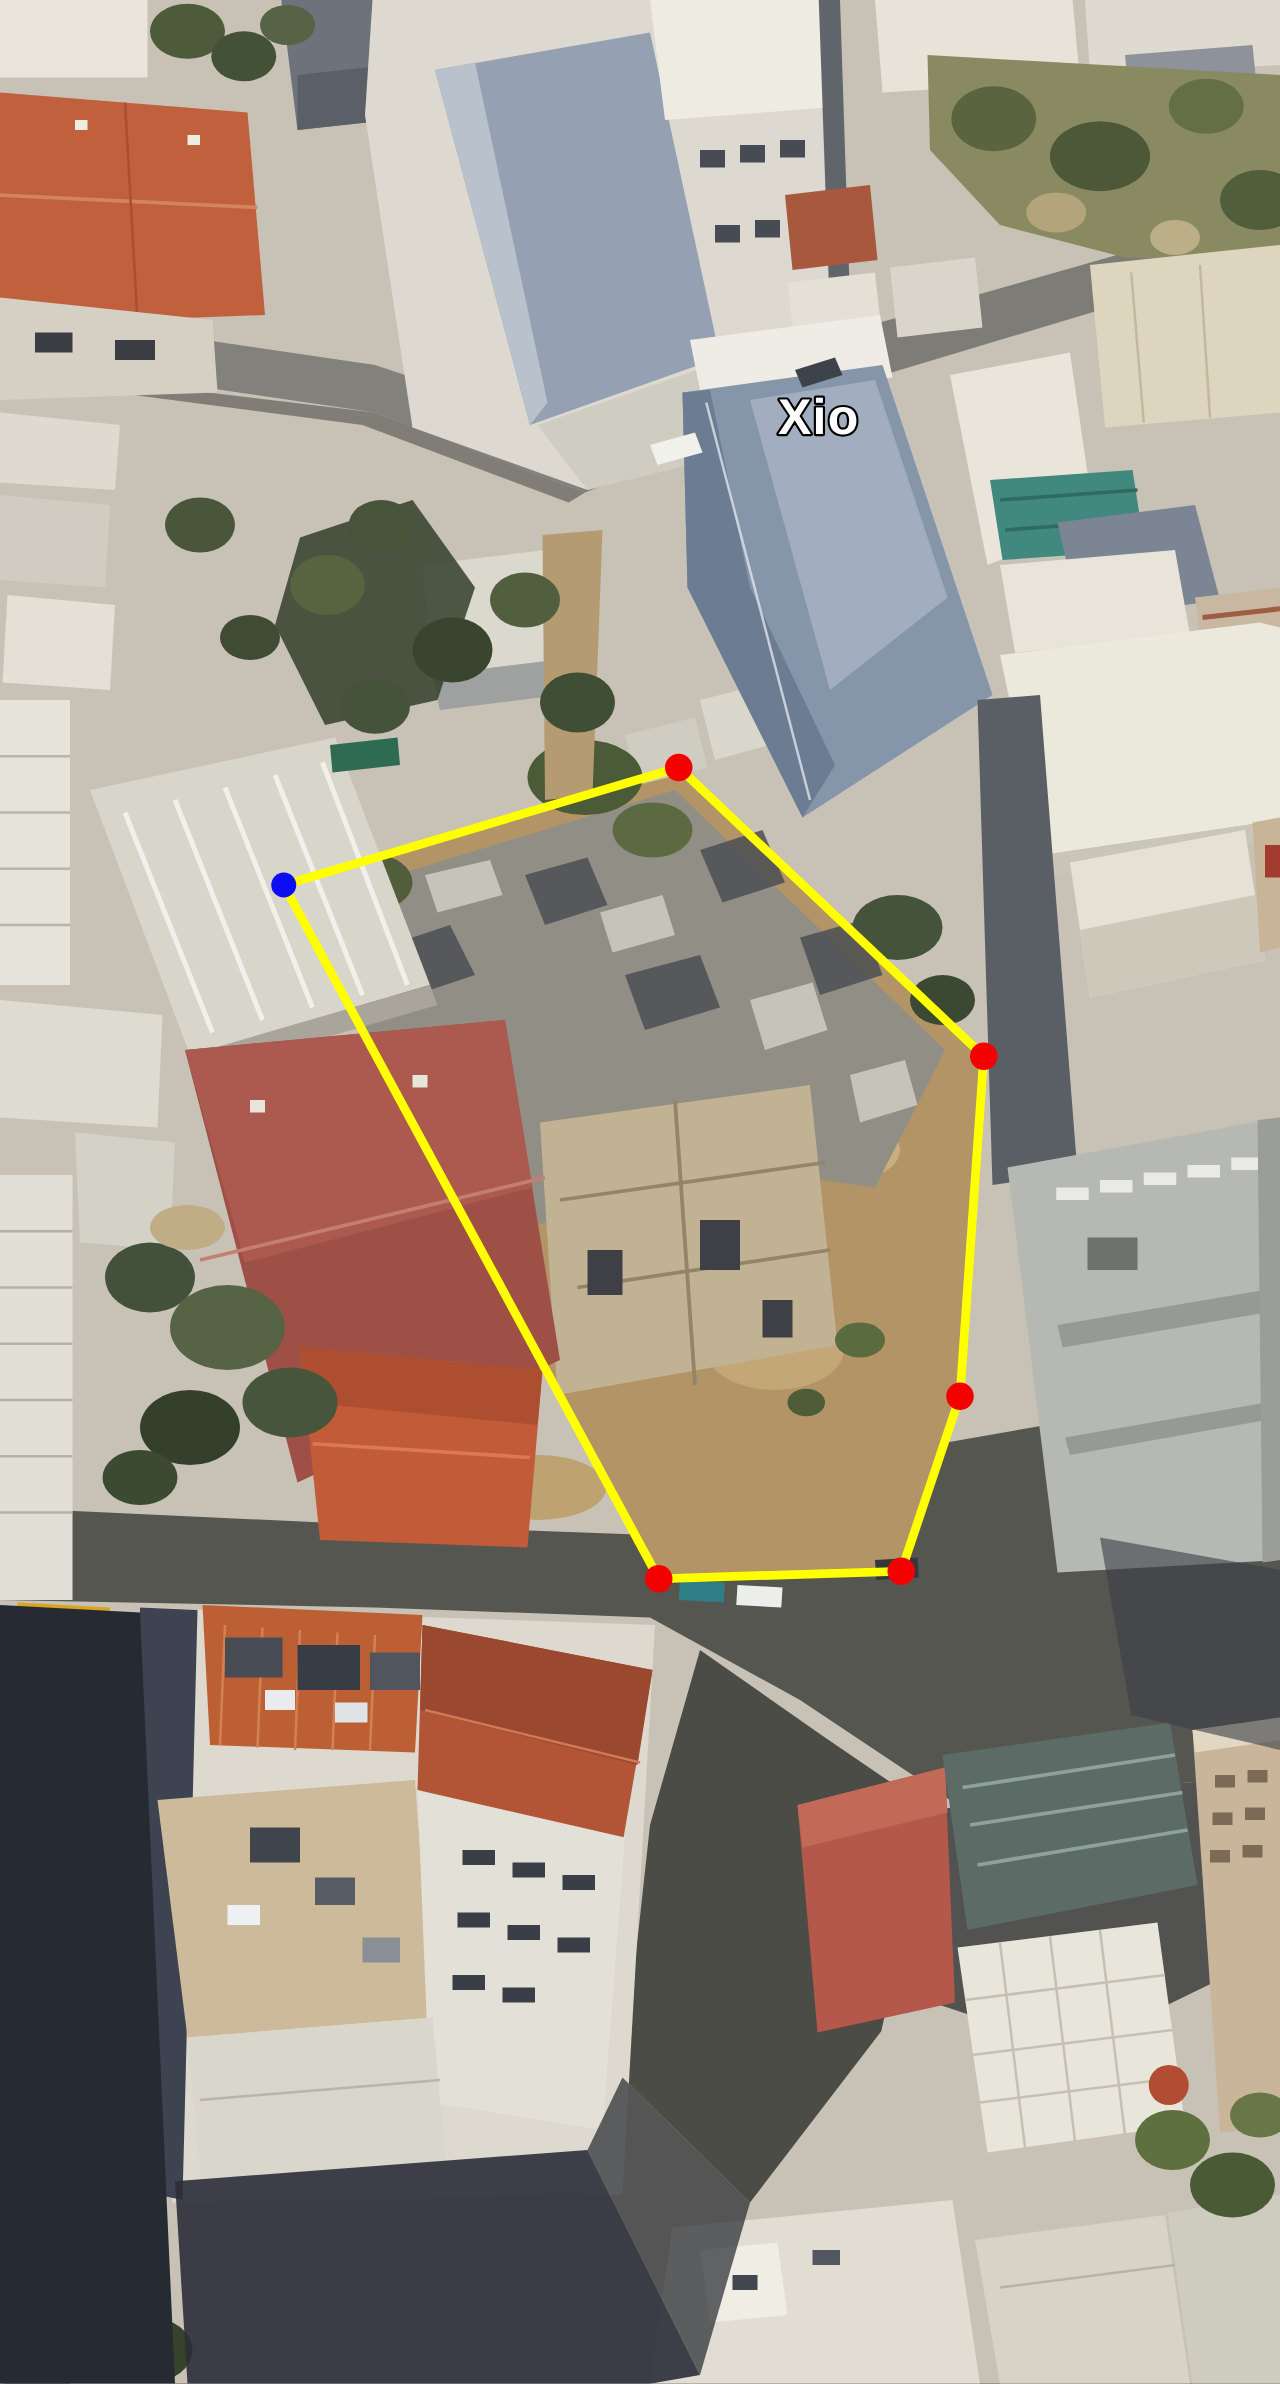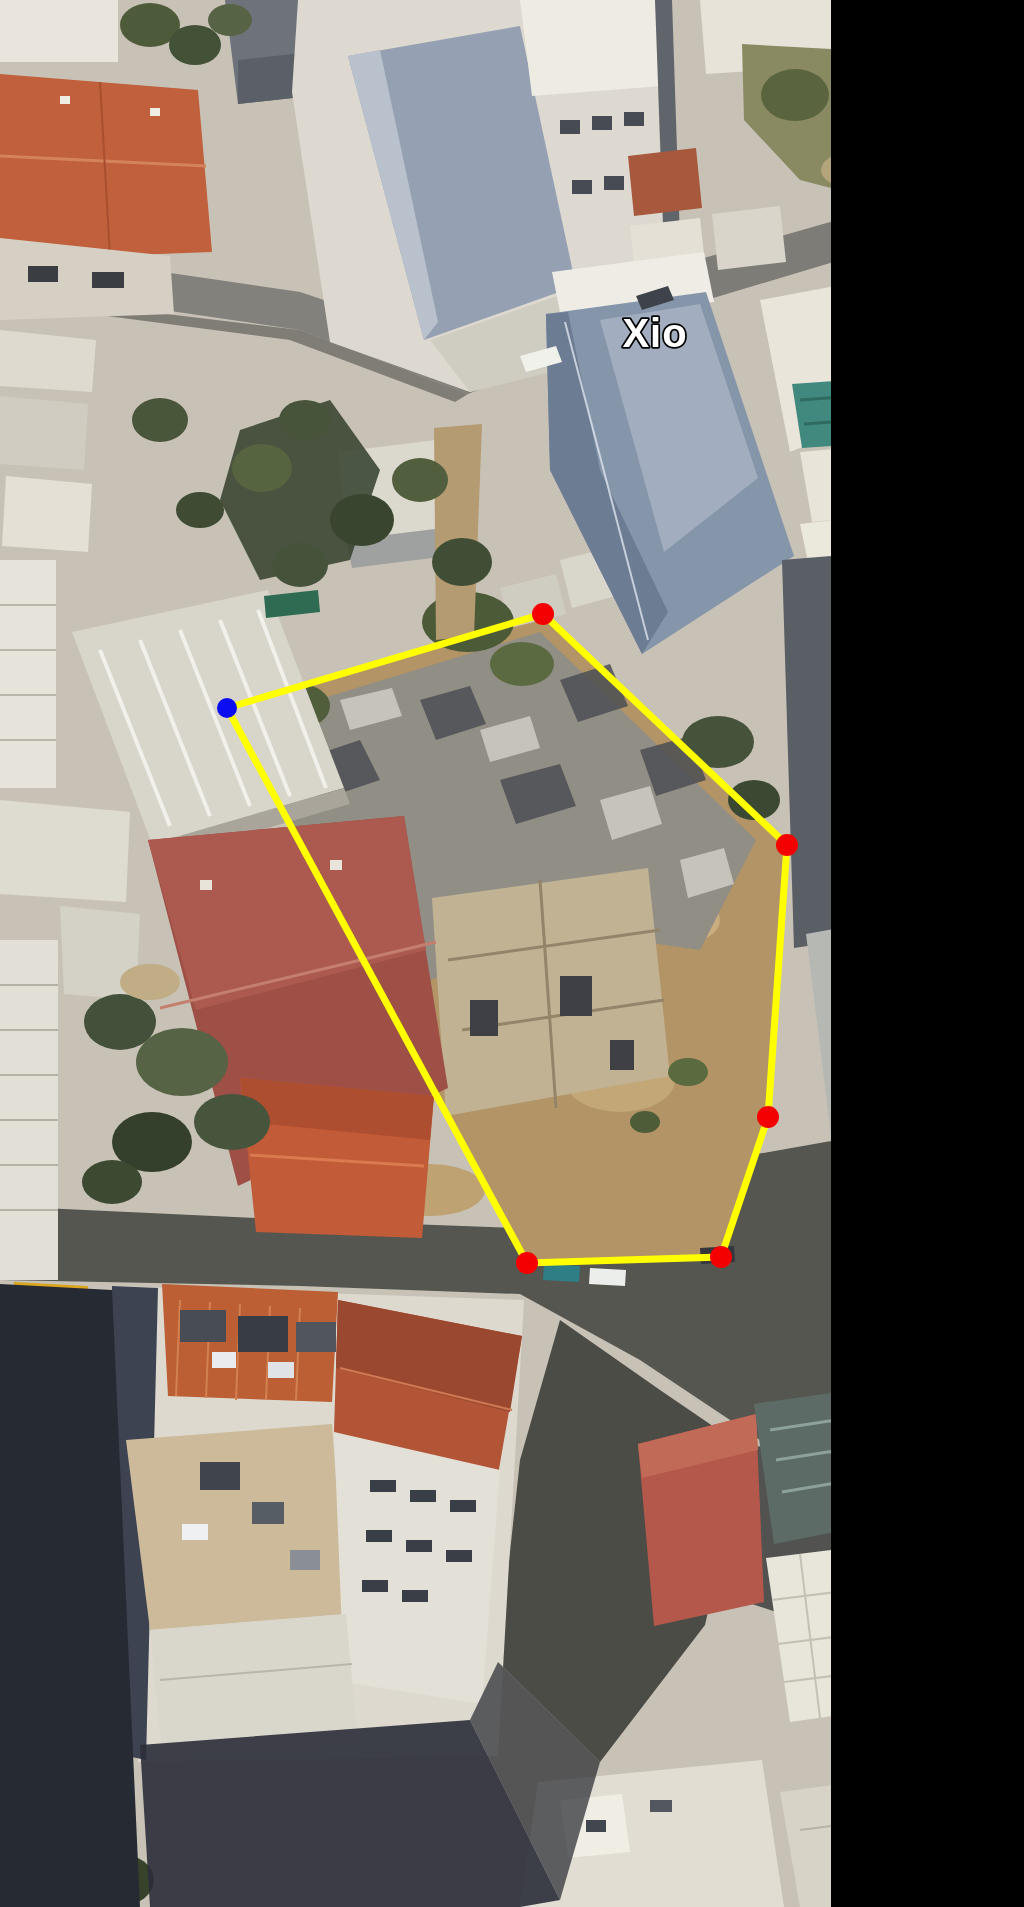--- a/index.html
+++ b/index.html
@@ -1,16 +1,16 @@
 <!DOCTYPE html>
 <html><head>
 <meta charset="utf-8">
 <style>
   html,body{margin:0;padding:0;background:#000;}
-  .stage{position:relative;width:831px;height:1907px;overflow:hidden;background:#c8c2b6;
+  .stage{position:relative;width:1024px;height:1907px;overflow:hidden;background:#c8c2b6;
          font-family:"Liberation Sans",sans-serif;}
   .stage svg{position:absolute;left:0;top:0;width:1024px;height:1907px;display:block;}
   .place-label{font-family:"Liberation Sans",sans-serif;font-weight:600;
                paint-order:stroke;stroke-width:3.5px;stroke-linejoin:round;letter-spacing:1px;}
 </style>
 </head>
 <body>
 
 <div class="stage">
 

